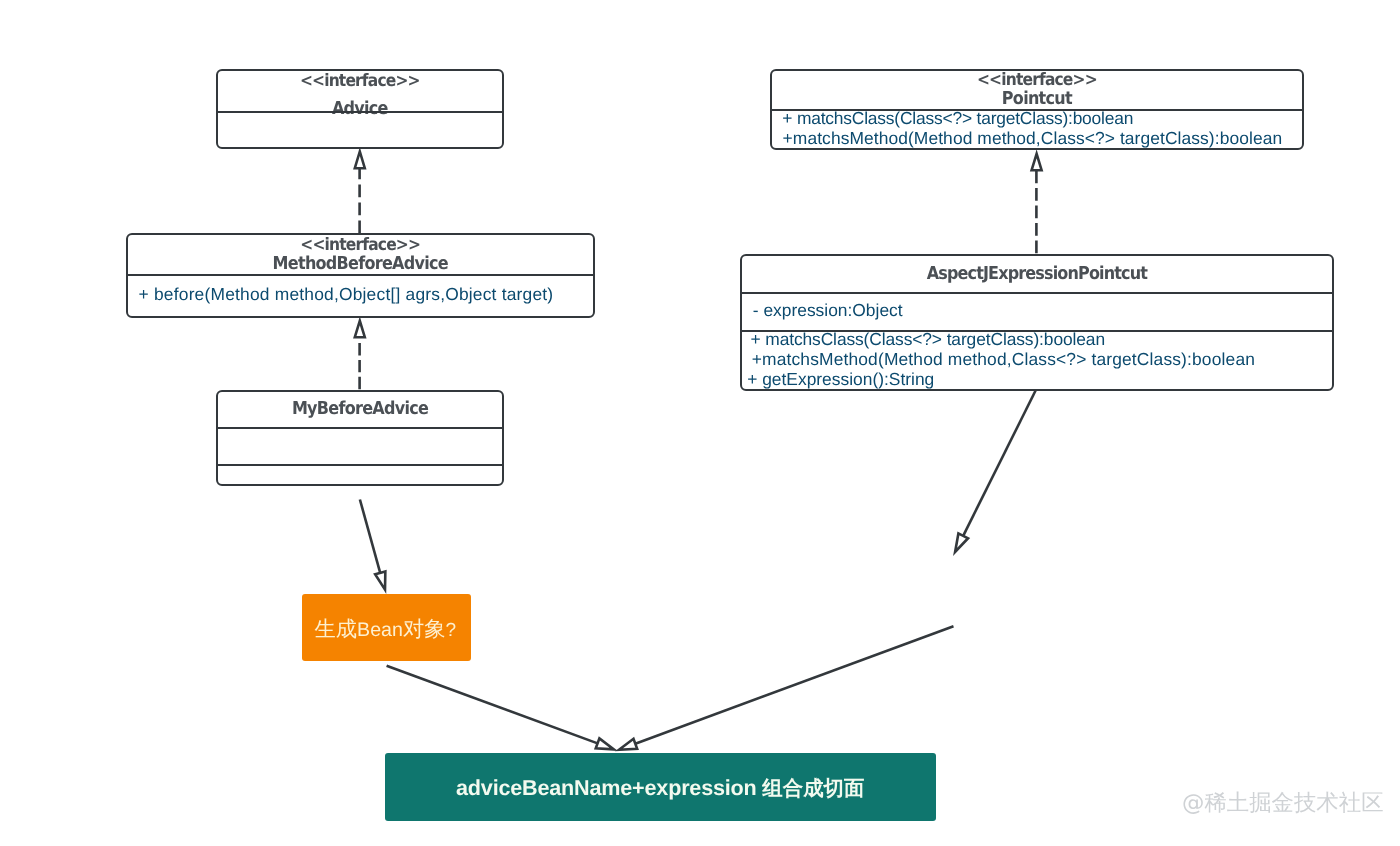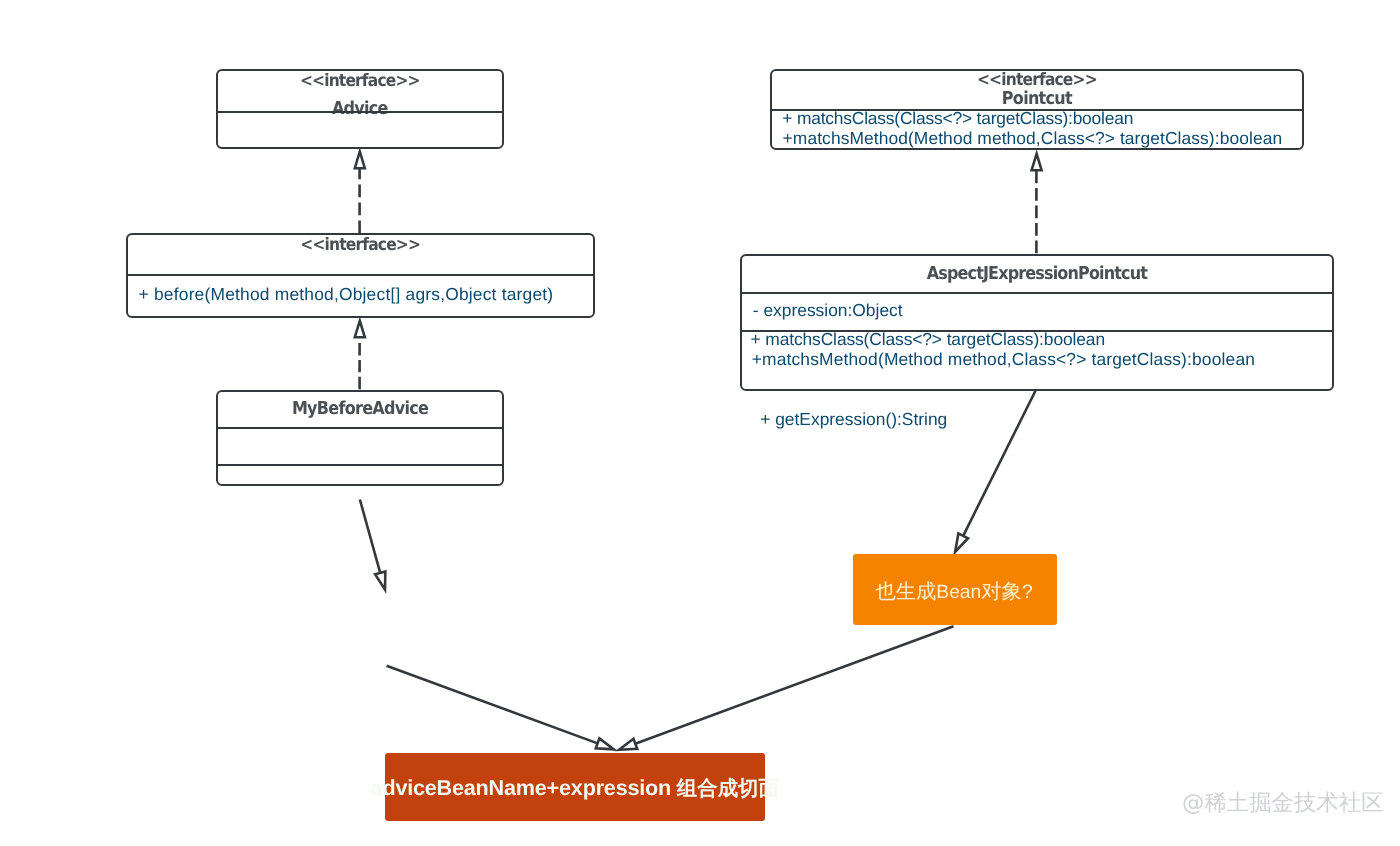--- a/index.html
+++ b/index.html
@@ -56,20 +56,21 @@
 </svg>
 
 <div class="uml" id="box-advice" style="left:215.9px;top:68.6px;width:287.8px;height:80.4px;">
   <div class="hdr stereo" style="top:1.5px;">&lt;&lt;interface&gt;&gt;</div>
   <div class="hdr cname" style="top:20px;margin-top:8px;">Advice</div>
   <div class="sep" style="top:40px;"></div>
 </div>
 
 <div class="uml" id="box-mba" style="left:126.0px;top:233.3px;width:468.5px;height:84.6px;">
   <div class="hdr stereo" style="top:1px;">&lt;&lt;interface&gt;&gt;</div>
+  <div class="hdr cname" style="top:19px;">MethodBeforeAdvice</div>
   <div class="sep" style="top:39px;"></div>
   <div class="mem" style="left:10.6px;top:50px;letter-spacing:0.2px;">+ before(Method method,Object[] agrs,Object target)</div>
 </div>
 
 <div class="uml" id="box-myba" style="left:216.2px;top:389.5px;width:287.6px;height:96px;">
   <div class="hdr cname" style="top:7px;">MyBeforeAdvice</div>
   <div class="sep" style="top:35px;"></div>
   <div class="sep" style="top:72px;"></div>
 </div>
 
@@ -81,25 +82,25 @@
   <div class="mem" style="left:10.5px;top:58px;letter-spacing:0.09px;">+matchsMethod(Method method,Class&lt;?&gt; targetClass):boolean</div>
 </div>
 
 <div class="uml" id="box-ajexp" style="left:740.2px;top:254.2px;width:593.4px;height:136.8px;padding-left:48px;">
   <div class="hdr cname" style="top:8px;letter-spacing:-0.84px;">AspectJExpressionPointcut</div>
   <div class="sep" style="top:36px;"></div>
   <div class="mem" style="left:10.6px;top:45px;">- expression:Object</div>
   <div class="sep" style="top:74px;"></div>
   <div class="mem" style="left:8.3px;top:74px;letter-spacing:-0.107px;">+ matchsClass(Class&lt;?&gt; targetClass):boolean</div>
   <div class="mem" style="left:9.5px;top:94px;letter-spacing:0.156px;">+matchsMethod(Method method,Class&lt;?&gt; targetClass):boolean</div>
-  <div class="mem" style="left:18px;top:114px;margin-top:40px;">+ getExpression():String</div>
+  <div class="mem" style="left:5px;top:114px;">+ getExpression():String</div>
 </div>
 
-<div class="note" id="note-right" style="left:853.2px;top:554.2px;width:203.7px;height:70.9px;background:#f58300;">
-  <span style="position:relative;left:-1px;top:2px;"><span style="font-size:20.3px;">也生成</span><span style="font-size:19.3px;">Bean</span><span style="font-size:20.3px;">对象</span><span style="font-size:19.3px;">?</span></span>
+<div class="note" id="note-left" style="left:301.9px;top:593.5px;width:168.8px;height:67.6px;background:#f58300;">
+  <span style="position:relative;left:-1px;top:2px;"><span style="font-size:21.3px;">生成</span><span style="font-size:19.6px;">Bean</span><span style="font-size:21.3px;">对象</span><span style="font-size:19px;">?</span></span>
 </div>
-<div class="note" id="note-bottom" style="left:384.7px;top:752.9px;width:380px;height:67.8px;background:#c2410c;">
+<div class="note" id="note-bottom" style="left:384.7px;top:752.9px;width:551px;height:67.8px;background:#0f766e;">
   <span style="position:relative;top:2px;font-weight:bold;"><span style="font-size:21.6px;letter-spacing:-0.2px;">adviceBeanName+expression </span><span style="font-size:20.4px;">组合成切面</span></span>
 </div>
 
 <div class="wm" style="left:1174px;top:787px;">@稀土掘金技术社区</div>
 
 </div>
 
 </body></html>

